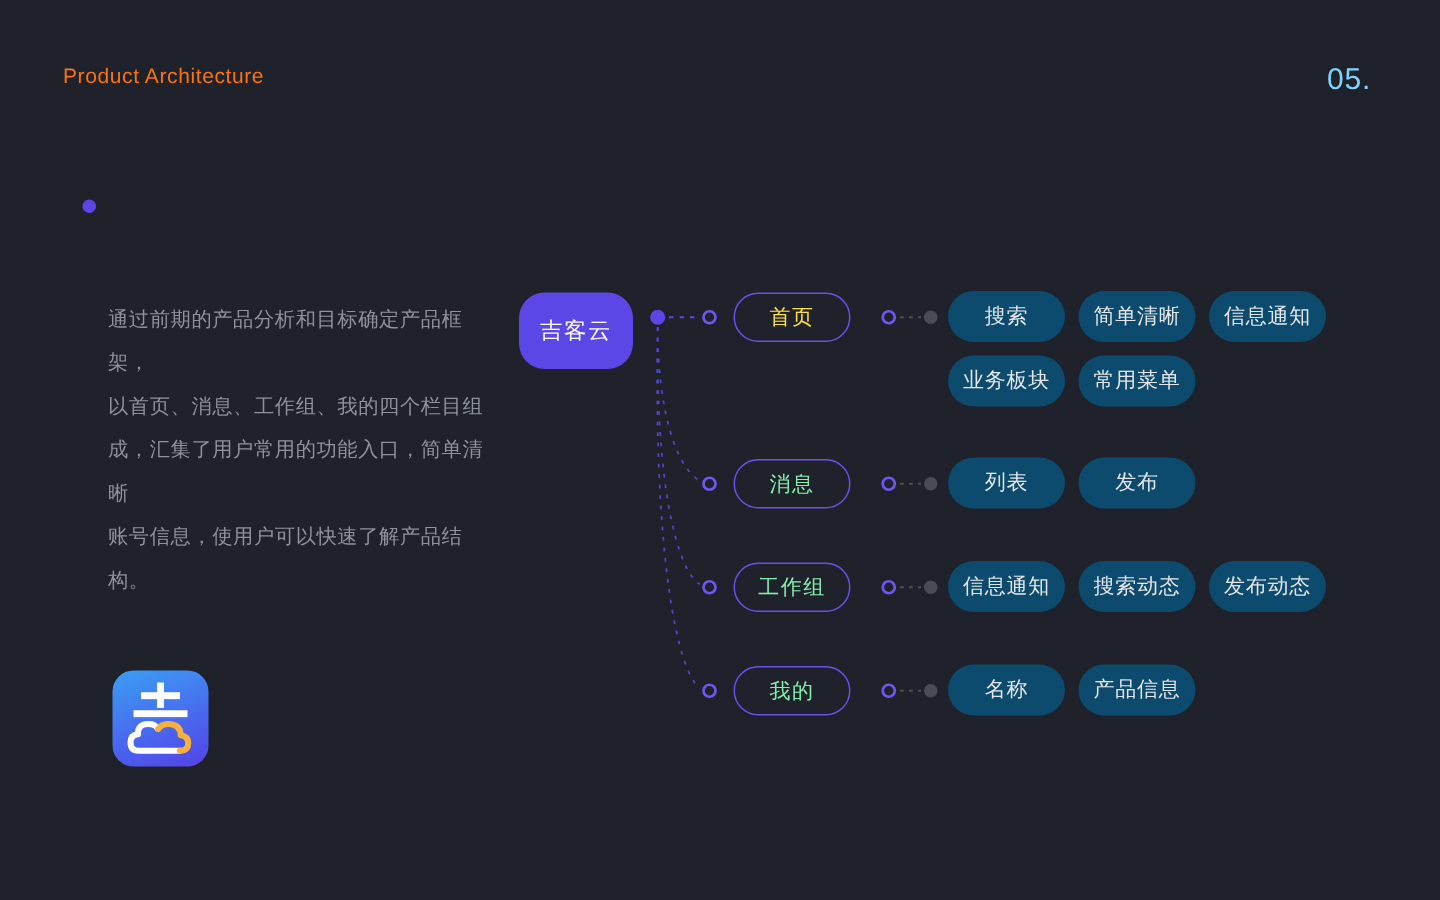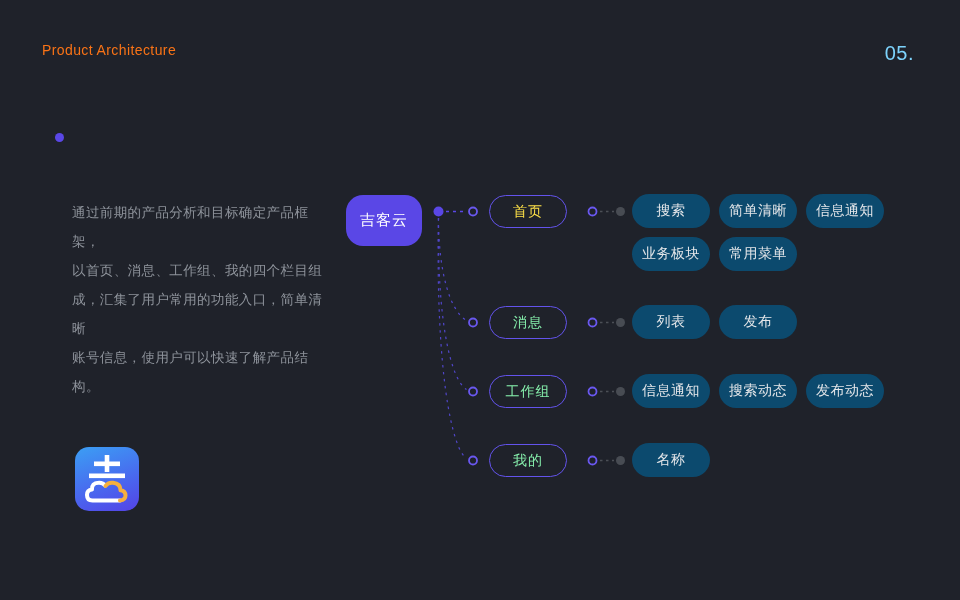--- a/index.html
+++ b/index.html
@@ -151,20 +151,21 @@
   <div class="pill pill-leaf" style="left:719px; top:237px;">常用菜单</div>
 
   <div class="pill pill-leaf" style="left:632px; top:305px;">列表</div>
   <div class="pill pill-leaf" style="left:719px; top:305px;">发布</div>
 
   <div class="pill pill-leaf" style="left:632px; top:374px;">信息通知</div>
   <div class="pill pill-leaf" style="left:719px; top:374px;">搜索动态</div>
   <div class="pill pill-leaf" style="left:806px; top:374px;">发布动态</div>
 
   <div class="pill pill-leaf" style="left:632px; top:443px;">名称</div>
+  <div class="pill pill-leaf" style="left:719px; top:443px;">产品信息</div>
 
   <div class="app-icon">
     <svg width="64" height="64" viewBox="0 0 64 64">
 
       <rect x="19" y="14.5" width="26" height="4.6" fill="#ffffff"></rect>
       <rect x="29.7" y="8" width="4.6" height="17" fill="#ffffff"></rect>
       <rect x="14" y="26.5" width="36" height="4.6" fill="#ffffff"></rect>
 
       <path d="M45 53.5 H17.5 Q12 53.5 12 48 Q12 43 17 42.5 Q16.5 36 23.5 35.7 Q28 35.4 30 38.5" fill="none" stroke="#ffffff" stroke-width="4" stroke-linecap="round" stroke-linejoin="round"></path>
 

